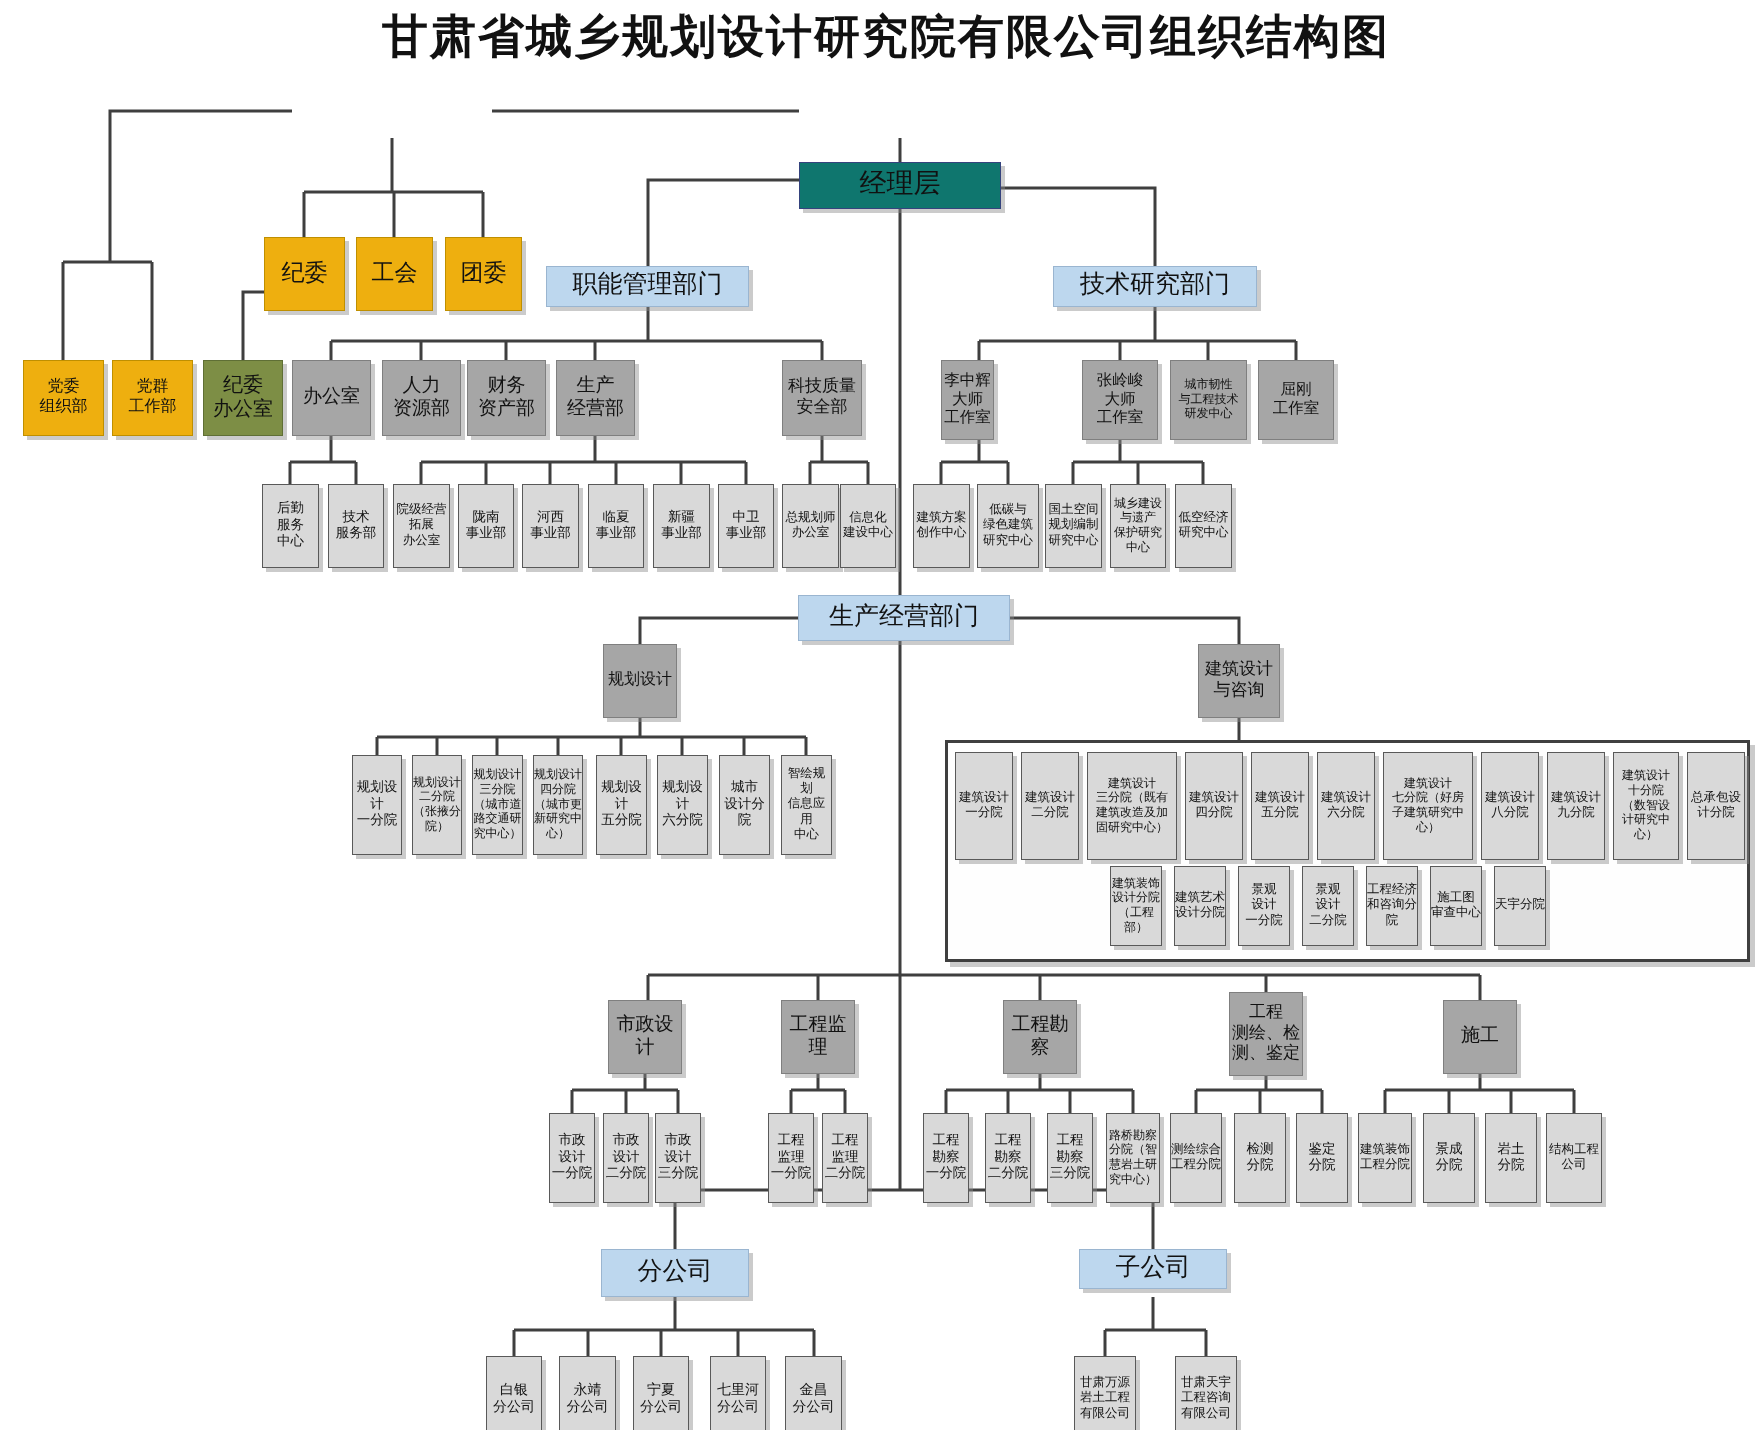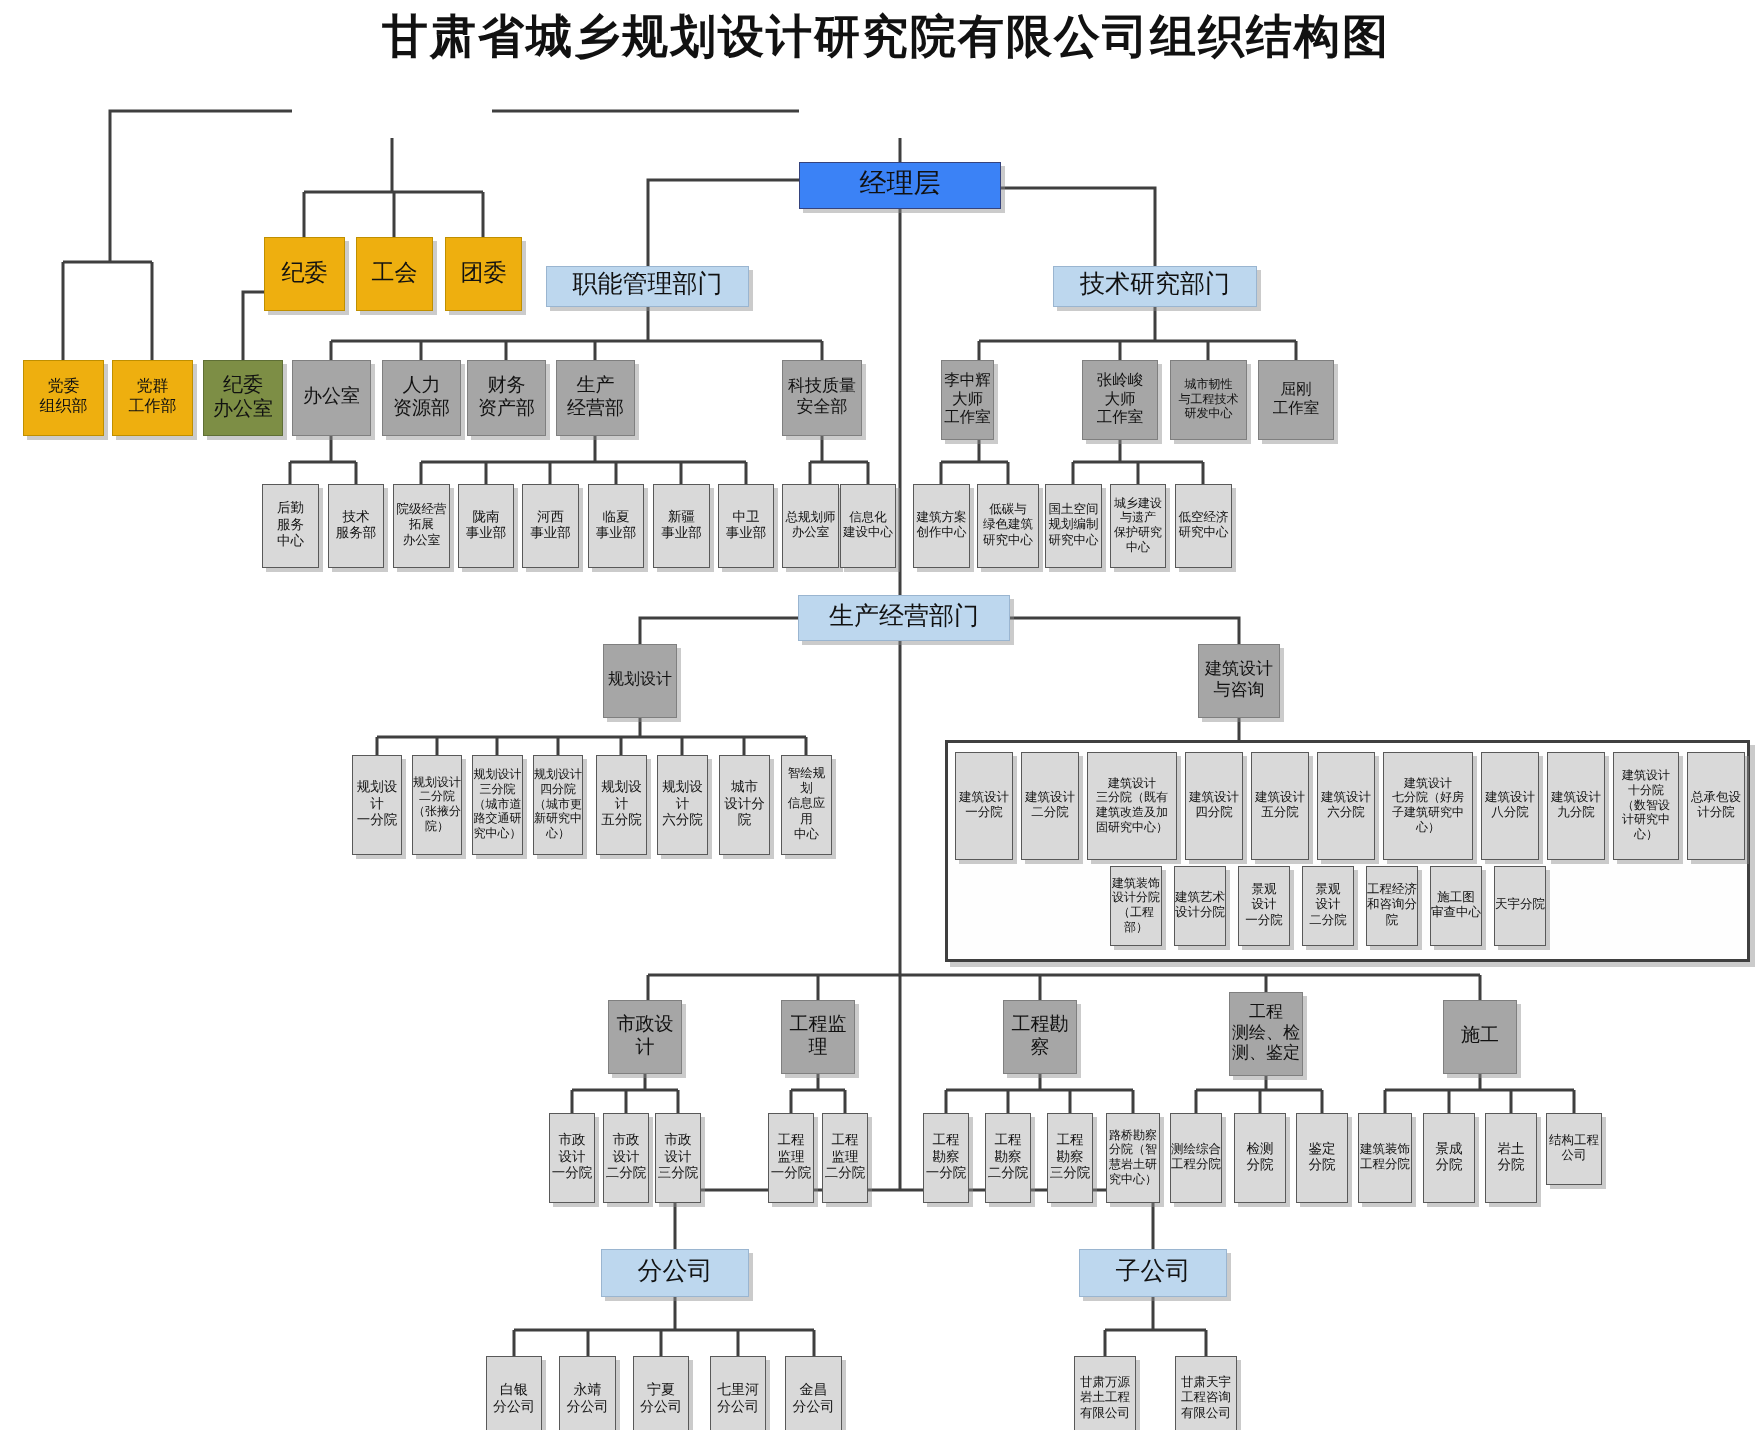--- a/index.html
+++ b/index.html
@@ -5,21 +5,21 @@
   html,body{margin:0;padding:0;background:#fff;}
   #canvas{position:relative;width:1760px;height:1430px;background:#fff;overflow:hidden;
           font-family:Liberation Mono, monospace;color:#111;padding-left:12px;}
   #title{position:absolute;left:0;top:6px;width:100%;text-align:center;font-size:46px;
          font-weight:bold;letter-spacing:2px;}
   svg.lines{position:absolute;left:0;top:0;z-index:1;}
   .node{position:absolute;z-index:2;display:flex;align-items:center;justify-content:center;
         text-align:center;white-space:pre-line;line-height:1.22;box-sizing:border-box;
         box-shadow:4px 4px 0 rgba(140,140,140,.45);}
   .red{background:#ee0000;border:1px solid #b30000;font-size:27px;}
-  .blue{background:#3b82f6;border:1px solid #35437d;font-size:27px;}
+  .blue{background:#0f766e;border:1px solid #35437d;font-size:27px;}
   .lblue{background:#bdd7ee;border:1px solid #9ab5d0;font-size:25px;}
   .gold{background:#eeaf0f;border:1px solid #bf8f00;font-size:23px;}
   .olive{background:#7d8e45;border:1px solid #5f6f35;font-size:20px;}
   .gray{background:#a6a6a6;border:1px solid #7f7f7f;font-size:19px;}
   .leaf{background:#d9d9d9;border:1px solid #595959;font-size:13.5px;}
   .fs12{font-size:12px;}
   .fs125{font-size:12.5px;}
   .fs14{font-size:14px;}
   .fs155{font-size:15.5px;}
   .fs17{font-size:17px;}
@@ -262,25 +262,25 @@
   <div class="node leaf" style="left:1234px;top:1113px;width:52px;height:90px">检测
 分院</div>
   <div class="node leaf" style="left:1296px;top:1113px;width:52px;height:90px">鉴定
 分院</div>
   <div class="node leaf fs125" style="left:1358px;top:1113px;width:54px;height:90px">建筑装饰
 工程分院</div>
   <div class="node leaf" style="left:1423px;top:1113px;width:52px;height:90px">景成
 分院</div>
   <div class="node leaf" style="left:1485px;top:1113px;width:52px;height:90px">岩土
 分院</div>
-  <div class="node leaf fs125" style="left:1546px;top:1113px;width:56px;height:72px">结构工程
+  <div class="node leaf fs125" style="left:1546px;top:1113px;width:56px;height:90px">结构工程
 公司</div>
 
   <div class="node lblue" style="left:601px;top:1249px;width:148px;height:48px">分公司</div>
-  <div class="node lblue" style="left:1079px;top:1249px;width:148px;height:48px">子公司</div>
+  <div class="node lblue" style="left:1079px;top:1249px;width:148px;height:40px">子公司</div>
   <div class="node leaf fs14" style="left:486px;top:1356px;width:56px;height:86px">白银
 分公司</div>
   <div class="node leaf fs14" style="left:559px;top:1356px;width:57px;height:86px">永靖
 分公司</div>
   <div class="node leaf fs14" style="left:633px;top:1356px;width:56px;height:86px">宁夏
 分公司</div>
   <div class="node leaf fs14" style="left:710px;top:1356px;width:56px;height:86px">七里河
 分公司</div>
   <div class="node leaf fs14" style="left:785px;top:1356px;width:57px;height:86px">金昌
 分公司</div>

